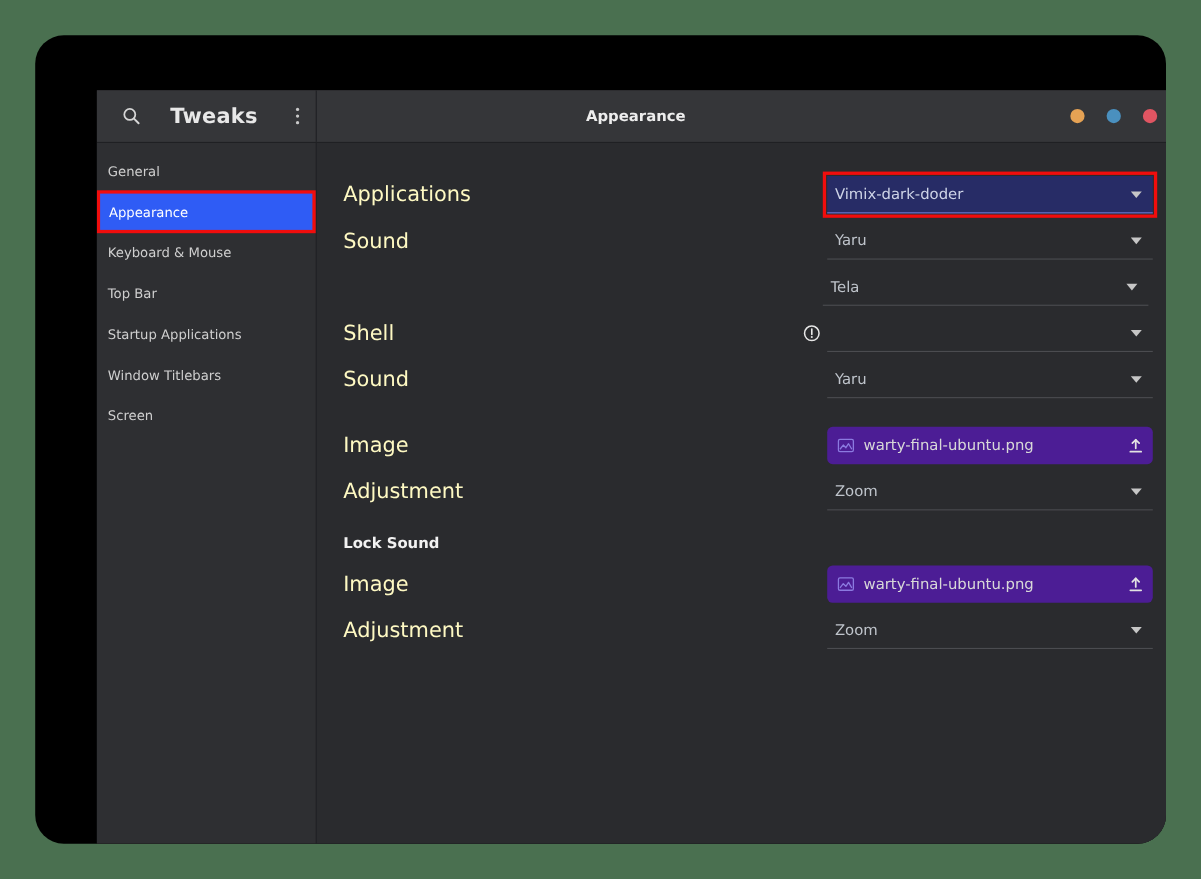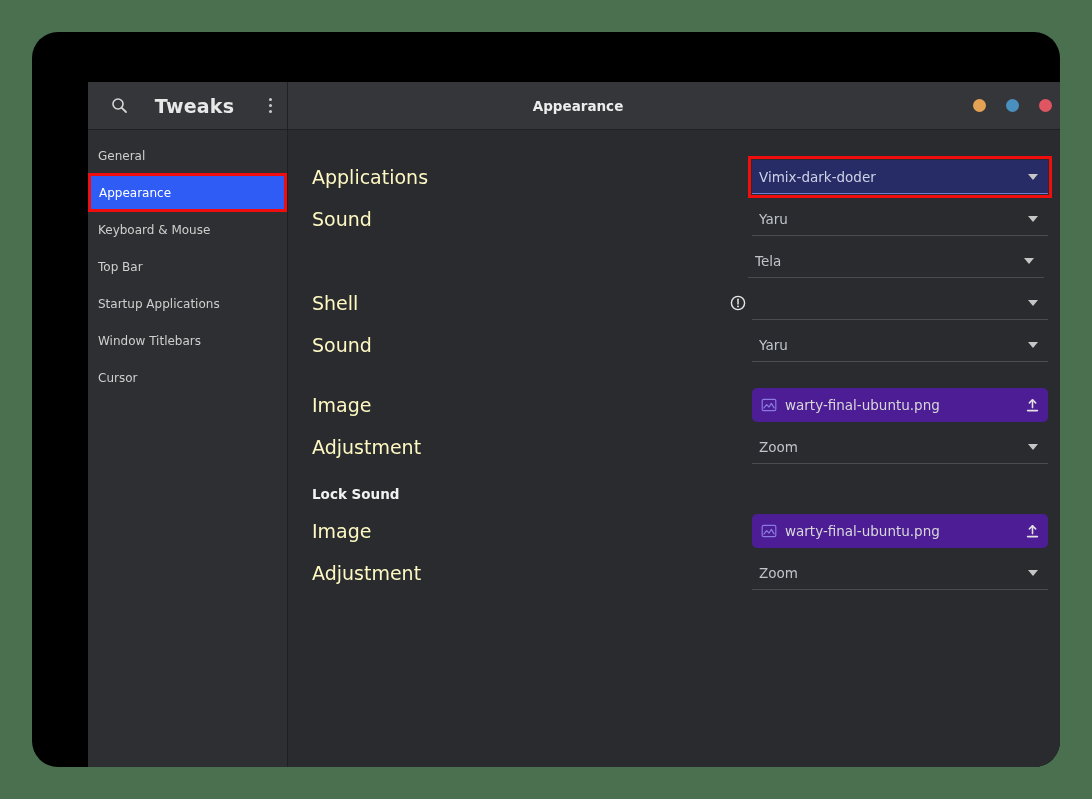--- a/index.html
+++ b/index.html
@@ -261,21 +261,21 @@
           <div class="side-item">
             <span>Top Bar</span>
           </div>
           <div class="side-item">
             <span>Startup Applications</span>
           </div>
           <div class="side-item">
             <span>Window Titlebars</span>
           </div>
           <div class="side-item">
-            <span>Cursor</span>
+            <span>Screen</span>
           </div>
         </div>
 
         <div id="content">
 
 
           <div class="row">
             <div class="row-label">Applications</div>
             <div class="row-ctrl">
               <div class="combo highlight">

